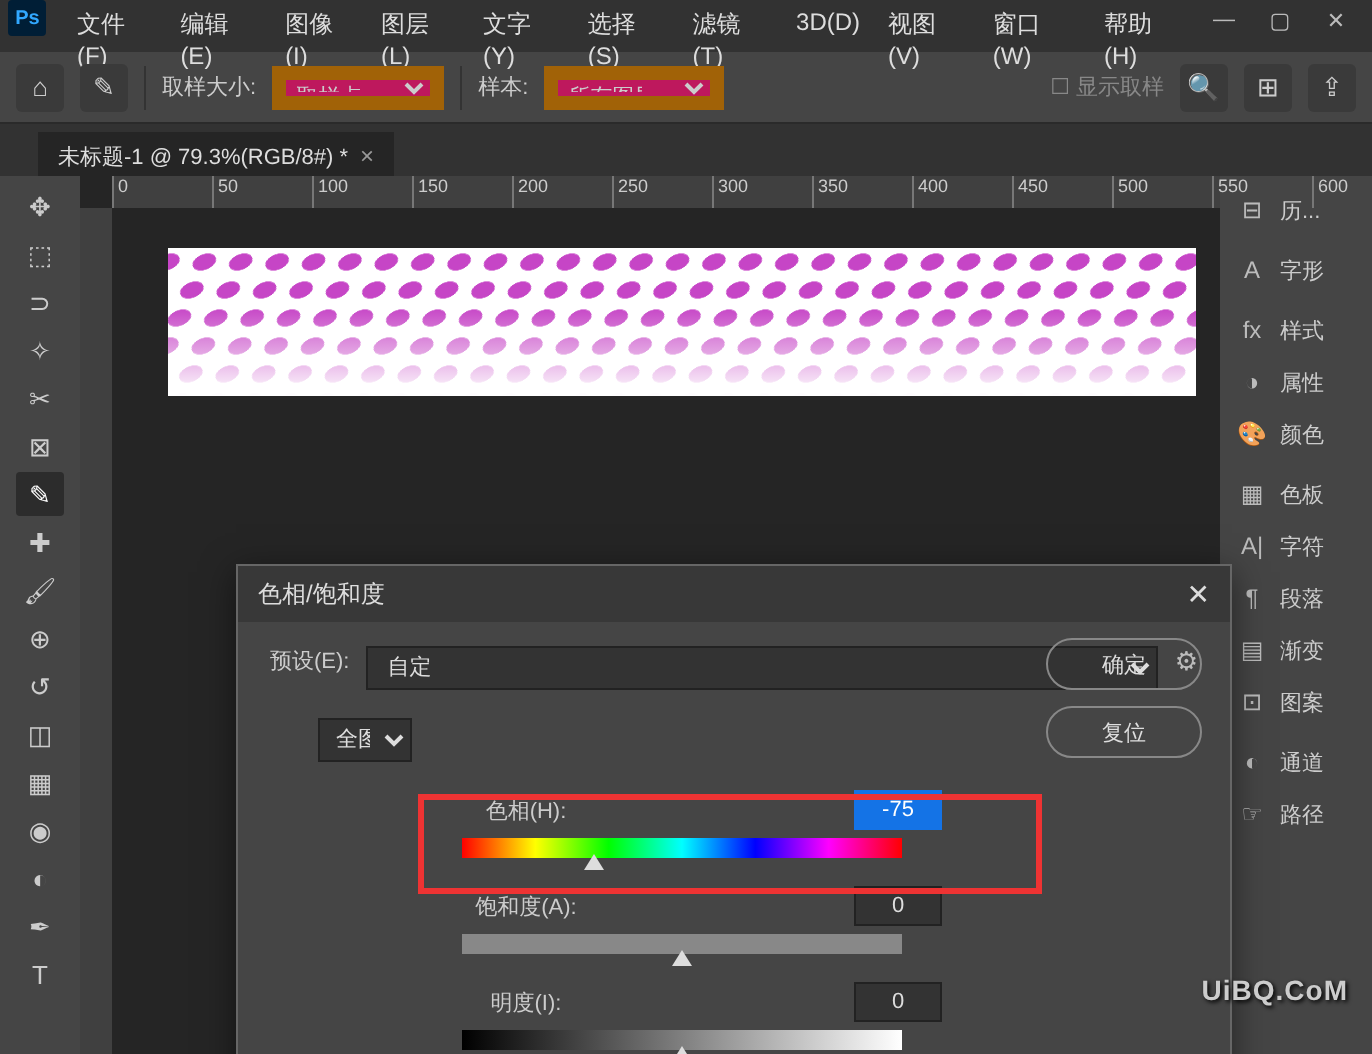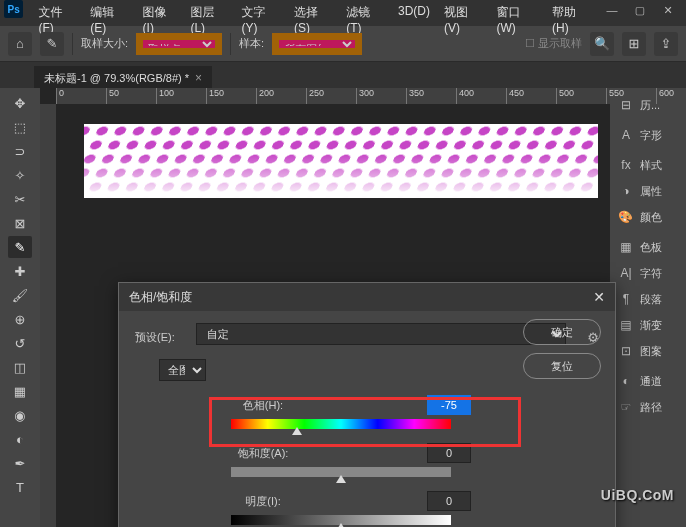--- a/index.html
+++ b/index.html
@@ -14,21 +14,21 @@
 
 
 .options-bar { height: 36px; background: #454545; display: flex; align-items: center; padding: 0 8px; border-bottom: 1px solid #2a2a2a; gap: 8px; }
 .opt-icon { width: 24px; height: 24px; background: #3a3a3a; border-radius: 3px; display: flex; align-items: center; justify-content: center; color: #ccc; font-size: 13px; }
 .opt-label { color: #ccc; font-size: 11px; }
 .opt-select { background: #be185d; color: #ccc; border: 7px solid #a16207; font-size: 11px; padding: 2px 18px 2px 1px; height: 22px; }
 .opt-divider { width: 1px; height: 22px; background: #333; }
 .opt-spacer { flex: 1; }
 
 
-.tab-bar { height: 32px; background: #323232; display: flex; align-items: center; padding-left: 34px; }
+.tab-bar { height: 32px; background: #323232; display: flex; align-items: center; padding-left: 19px; }
 .doc-tab { background: #252525; color: #ddd; font-size: 11px; padding: 5px 10px; display: flex; align-items: center; gap: 6px; }
 .tab-close { color: #999; font-size: 12px; }
 
 
 .main { position: absolute; top: 88px; left: 0; right: 0; bottom: 0; display: flex; }
 .tools-left { width: 40px; background: #454545; display: flex; flex-direction: column; align-items: center; padding-top: 4px; gap: 2px; }
 .tool { width: 24px; height: 22px; color: #ccc; display: flex; align-items: center; justify-content: center; font-size: 13px; border-radius: 2px; }
 .tool.active { background: #2c2c2c; color: #fff; }
 
 .canvas-area { flex: 1; background: #252525; position: relative; }
@@ -49,21 +49,21 @@
 .panel-item { height: 26px; display: flex; align-items: center; gap: 6px; padding: 0 8px; color: #ccc; font-size: 11px; }
 .panel-icon { width: 16px; text-align: center; font-size: 12px; color: #bbb; }
 .panel-divider { height: 4px; }
 
 
 .dialog { position: absolute; top: 194px; left: 78px; width: 498px; height: 320px; background: #454545; border: 1px solid #666; box-shadow: 0 4px 16px rgba(0,0,0,.5); z-index: 10; }
 .dlg-title { height: 28px; background: #383838; color: #ddd; font-size: 12px; display: flex; align-items: center; padding: 0 10px; }
 .dlg-close { margin-left: auto; color: #ddd; font-size: 14px; }
 .dlg-body { padding: 12px 16px; color: #ccc; font-size: 11px; position: relative; height: calc(100% - 28px); }
 
-.preset-row { display: flex; align-items: flex-end; gap: 21px; }
+.preset-row { display: flex; align-items: flex-start; gap: 8px; }
 .preset-select { flex: 1; background: #333; border: 1px solid #222; color: #ddd; height: 22px; font-size: 11px; padding: 0 6px; }
 .gear { color: #bbb; font-size: 13px; }
 
 .range-select { margin: 14px 0 0 24px; background: #333; border: 1px solid #222; color: #ddd; height: 22px; width: 47px; font-size: 11px; padding: 0 4px; }
 
 .slider-row { display: flex; align-items: center; margin-top: 14px; padding-left: 96px; gap: 10px; }
 .slider-label { width: 64px; text-align: center; }
 .slider-value { width: 44px; height: 20px; background: #333; border: 1px solid #222; color: #ddd; font-size: 11px; text-align: center; }
 .slider-value.hl { background: #1473e6; color: #fff; border: 1px solid #1473e6; }
 .slider-track { position: relative; width: 220px; height: 10px; margin-left: 96px; margin-top: 4px; background: linear-gradient(to right, #888, #888); }

